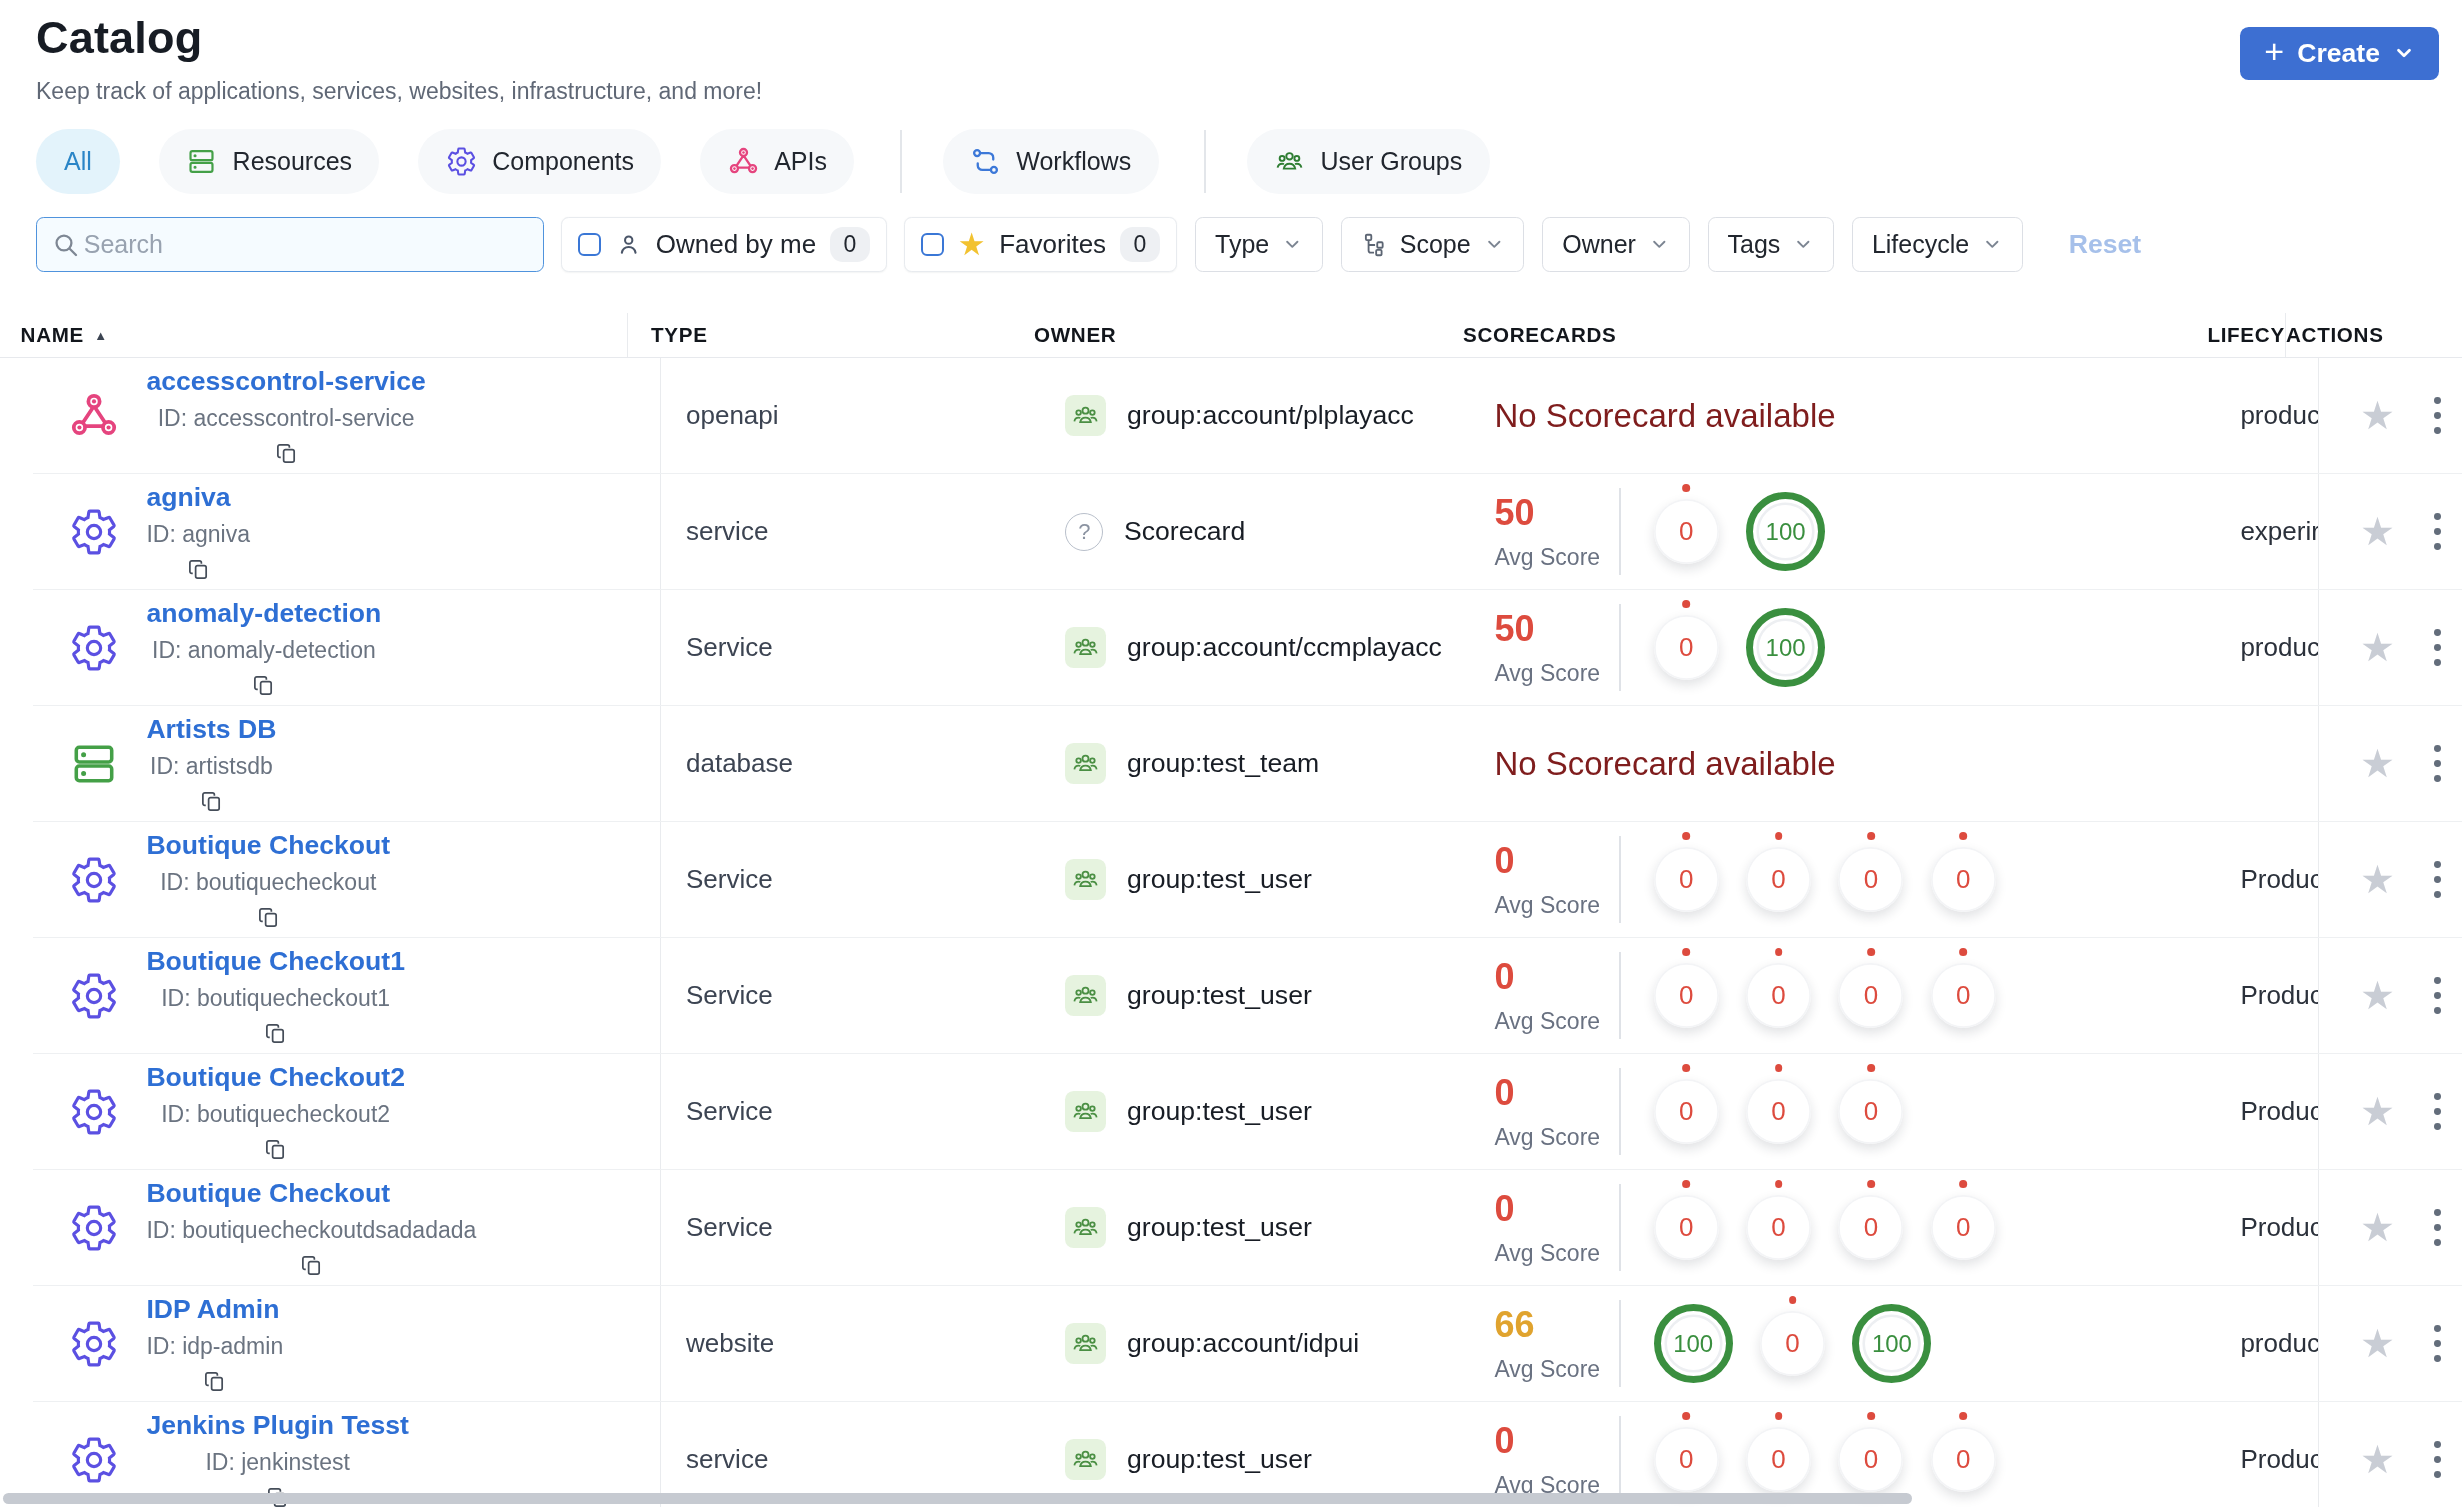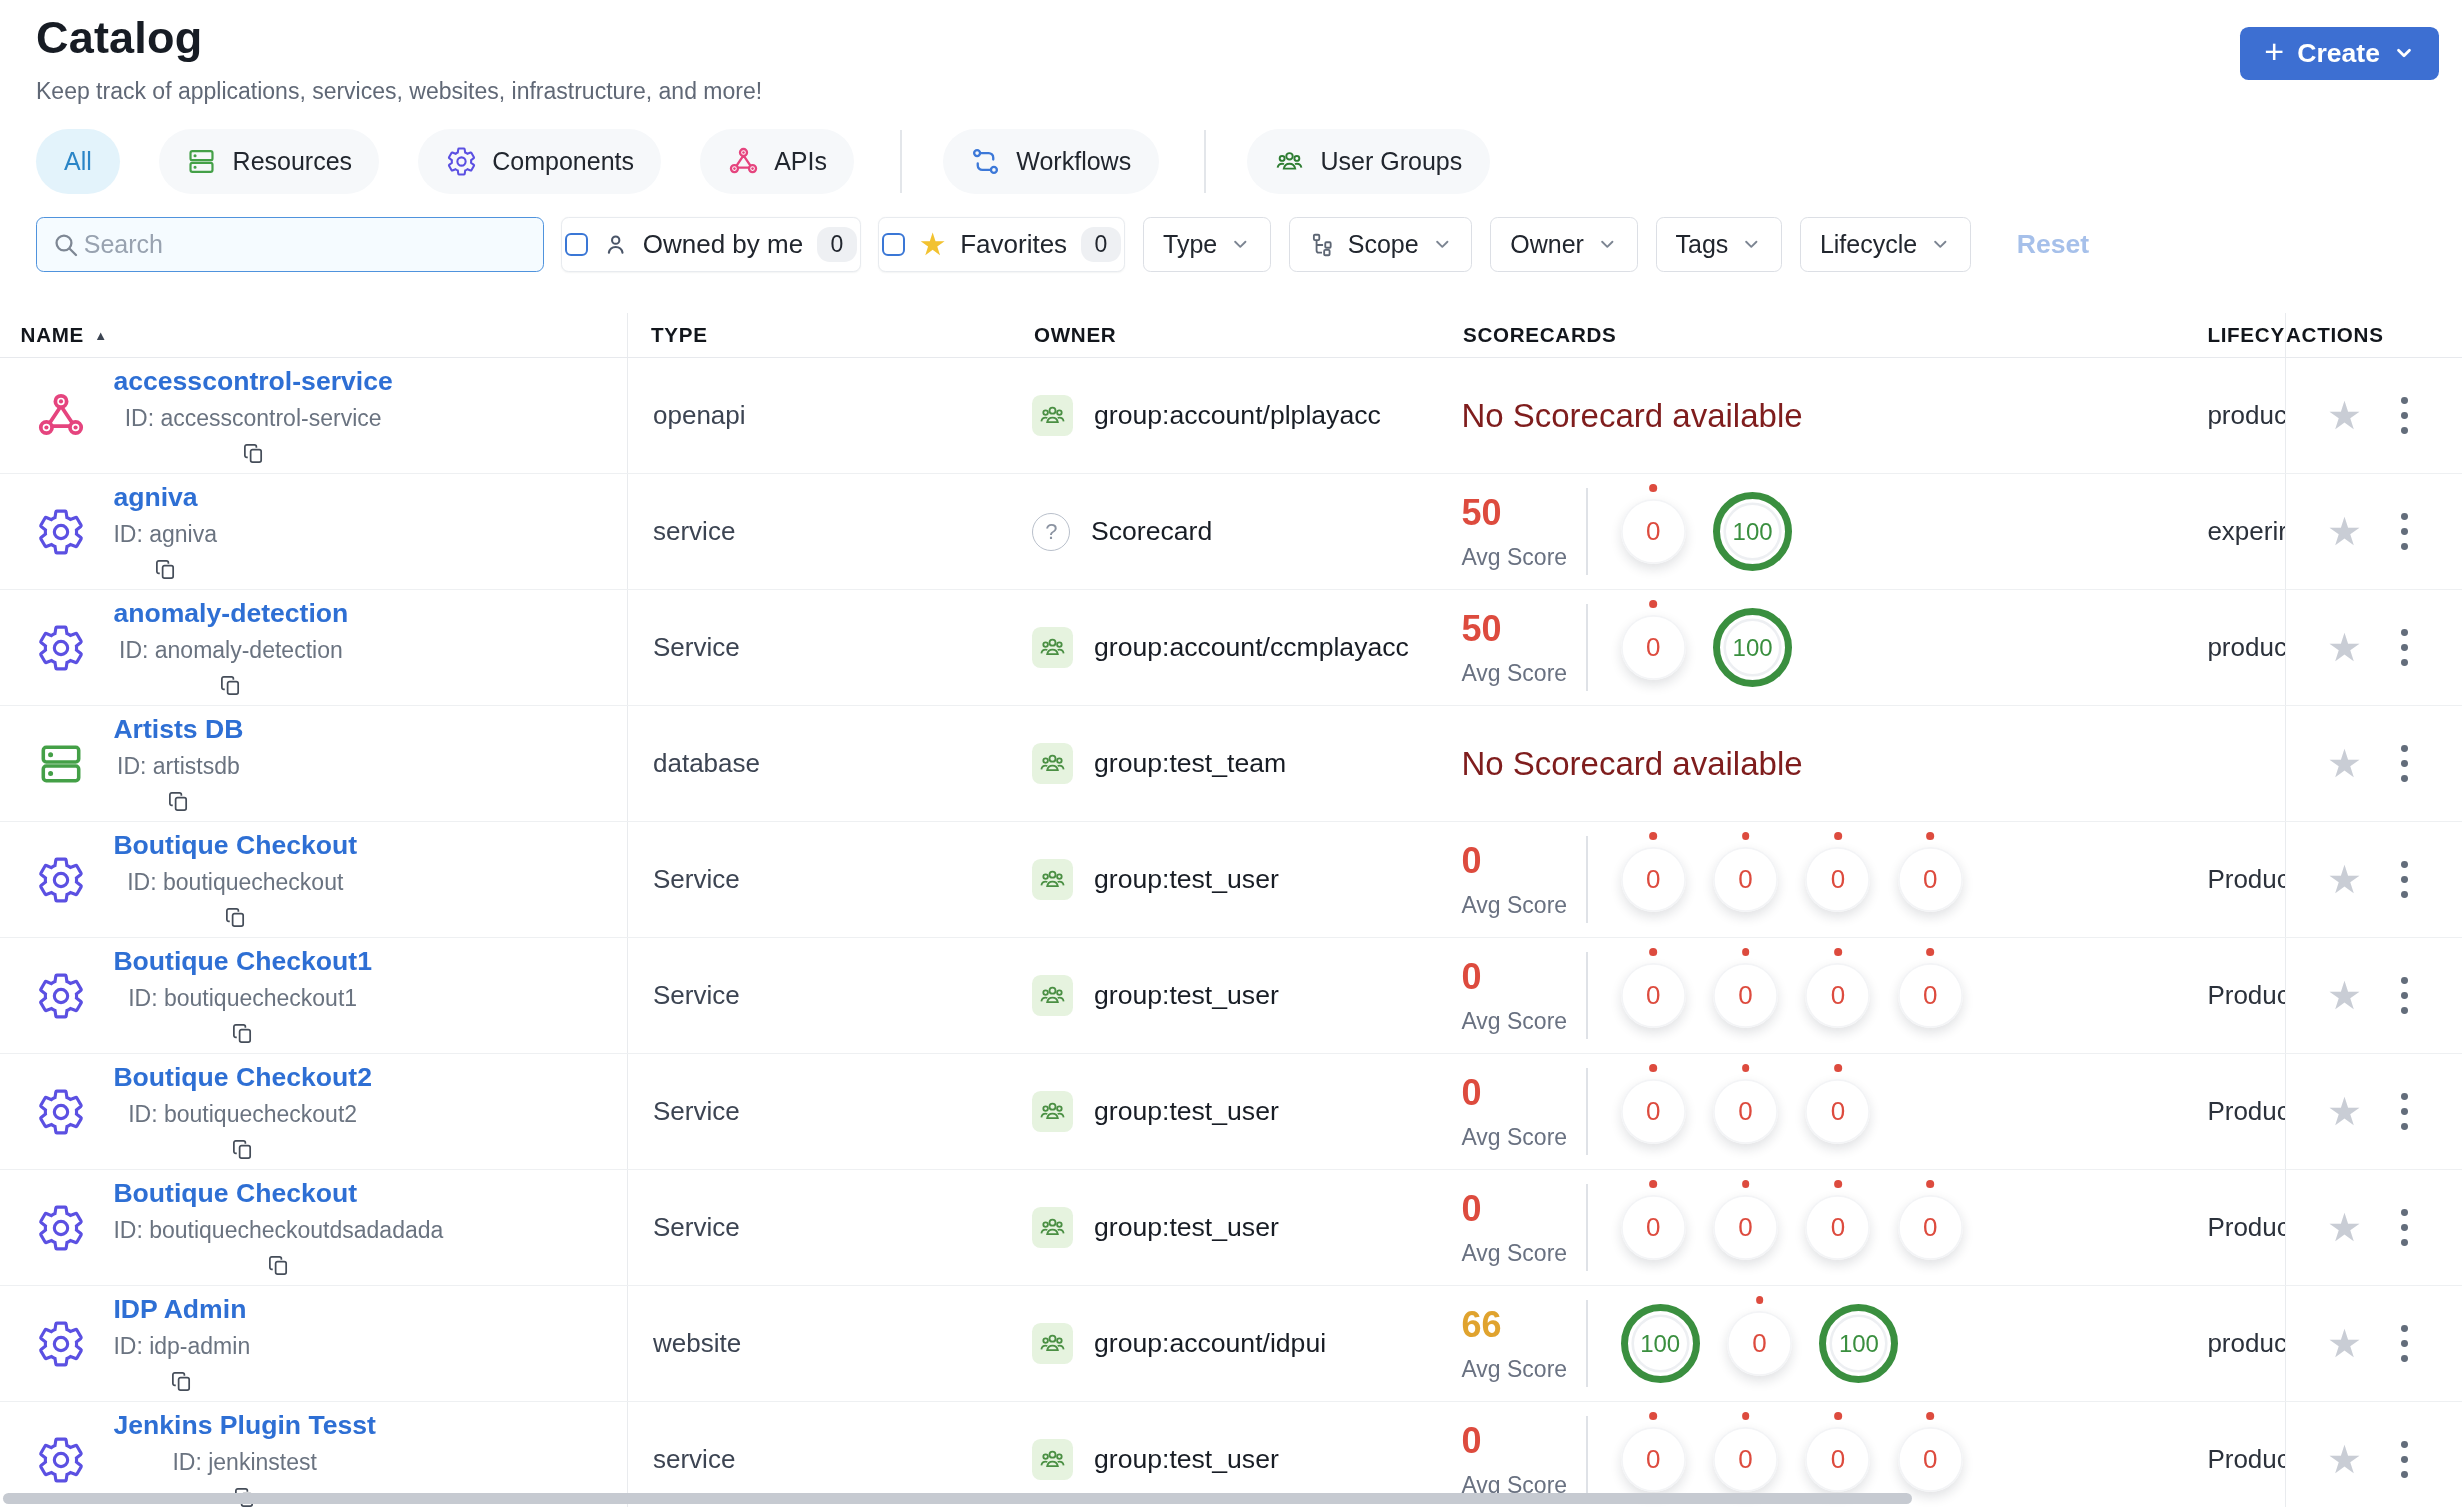--- a/index.html
+++ b/index.html
@@ -27,21 +27,21 @@
 
   
   .filters { position:absolute; top:217px; left:36px; display:flex; align-items:center; }
   .search-box { width:508px; height:55px; border:1.7px solid #4f93dd; border-radius:7.7px;
     background:#f5fbff; display:flex; align-items:center; padding:0 15.4px; gap:4px; }
   .search-box svg { width:27.4px; height:27.4px; flex-shrink:0; }
   .search-box input { flex:1; border:none; background:transparent; outline:none;
     font-family:inherit; font-size:25px; color:#2a303a; }
   .search-box input::placeholder { color:#98a2b0; }
   .check-pill { height:55px; border:0.9px solid #e8ebef; border-radius:7.7px; background:#fff;
-    display:flex; align-items:center; padding:0 3px; gap:13.7px; margin-left:17px;
+    display:flex; align-items:center; padding:0 16px; gap:13.7px; margin-left:17px;
     box-shadow:0 0.9px 1.7px rgba(20,30,40,.05); cursor:pointer; white-space:nowrap; }
   .checkbox { width:23px; height:23px; border:2.6px solid #3a77d6; border-radius:6px; background:#fff; flex-shrink:0; }
   .check-pill .pill-icon svg { width:27.4px; height:27.4px; display:block; }
   .fav-star { color:#f2c230; font-size:31px; line-height:1; }
   .check-label { font-size:26px; color:#21262e; font-weight:500; }
   .count-badge { background:#eef0f3; border-radius:13px; padding:4.3px 13.7px; font-size:23px; color:#21262e; }
   .dropdown { height:55px; border:1.7px solid #dcdfe5; border-radius:7.7px; background:#fff;
     display:flex; align-items:center; gap:13px; padding:0 19px; font-size:25px; color:#21262e;
     margin-left:18px; cursor:pointer; white-space:nowrap; }
   .dropdown svg.chev { width:20.6px; height:20.6px; }
@@ -58,21 +58,21 @@
   .col-actions { flex:1; }
   .thead { display:flex; height:45px; border-bottom:0.9px solid #e7e9ed; }
   .thead > div { display:flex; align-items:center; font-size:20.6px; font-weight:700;
     color:#12161c; letter-spacing:0.7px; }
   .thead .col-name { padding-left:20.6px; border-right:0.9px solid #e9ebee; }
   .thead .col-type, .thead .col-owner, .thead .col-score { padding-left:23px; }
   .thead .col-lifecycle { padding-left:21.4px; overflow:hidden; white-space:nowrap; }
   .thead .col-actions { border-left:0.9px solid #e9ebee; background:#fff; }
   .sort-arrow { font-size:13px; margin-left:10.3px; color:#3c4452; }
 
-  .trow { display:flex; height:116px; border-bottom:0.9px solid #eef0f2; background:#fff; }
+  .trow { display:flex; height:116px; border-bottom:0.9px solid #eef0f2; background:#fff;margin-left:33px; }
   .trow .col-name { display:flex; align-items:center; gap:27.4px; padding-left:36px;
     border-right:0.9px solid #e9ebee; overflow:hidden; }
   .entity-icon, .entity-icon svg { width:50px; height:50px; flex-shrink:0; display:block; }
   .name-stack { display:flex; flex-direction:column; gap:7.7px; min-width:0; }
   .name-link { font-size:26.6px; font-weight:600; color:#2e6fd4; text-decoration:none; white-space:nowrap; }
   .id-line { display:flex; align-items:center; gap:10.3px; font-size:23px; color:#6a7380; white-space:nowrap;flex-direction:column; }
   .copy-icon svg { width:23px; height:23px; display:block; }
   .trow .col-type { display:flex; align-items:center; padding-left:25px; font-size:26px; color:#3c4452; }
   .trow .col-owner { display:flex; align-items:center; gap:20.6px; padding-left:21.4px; overflow:hidden; }
   .avatar { flex-shrink:0; display:flex; align-items:center; justify-content:center; }

